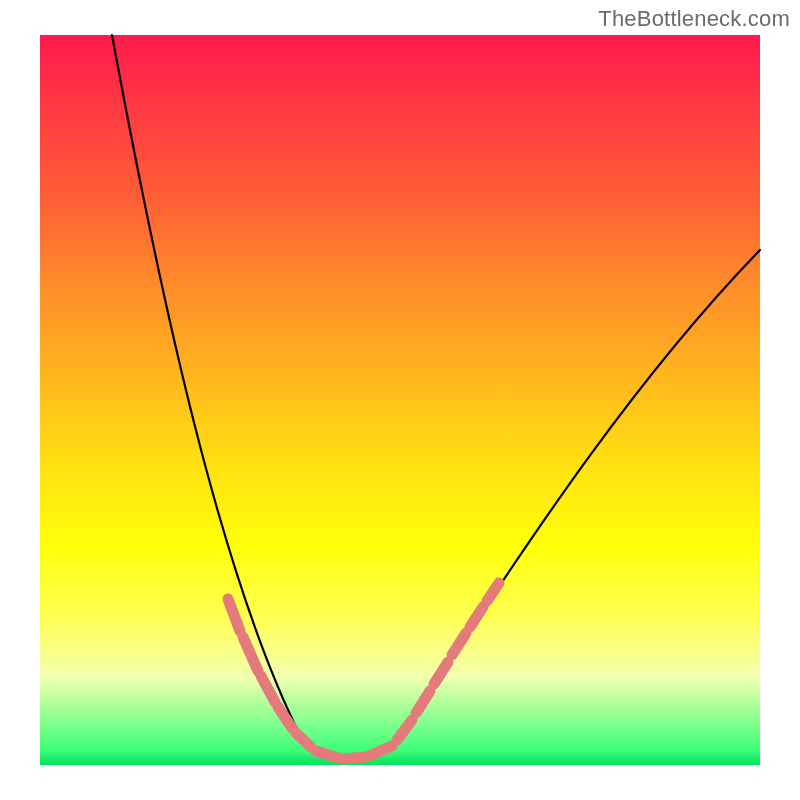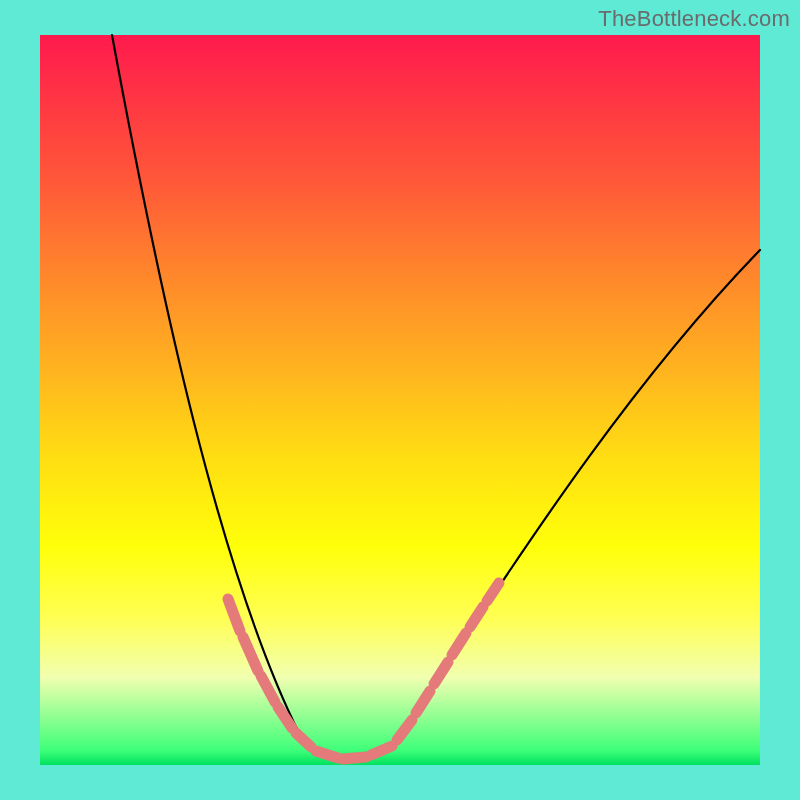--- a/index.html
+++ b/index.html
@@ -10,21 +10,21 @@
     background: #000;
     overflow: hidden;
     font-family: Arial, Helvetica, sans-serif;
   }
   .frame {
     position: absolute;
     left: 0;
     top: 0;
     width: 800px;
     height: 800px;
-    background: #5eead4;
+    background: #ffffff;
   }
   .plot {
     position: absolute;
     left: 40px;
     top: 35px;
     width: 720px;
     height: 730px;
     background: linear-gradient(to bottom,
       #ff1a4d 0%,
       #ff3344 8%,

